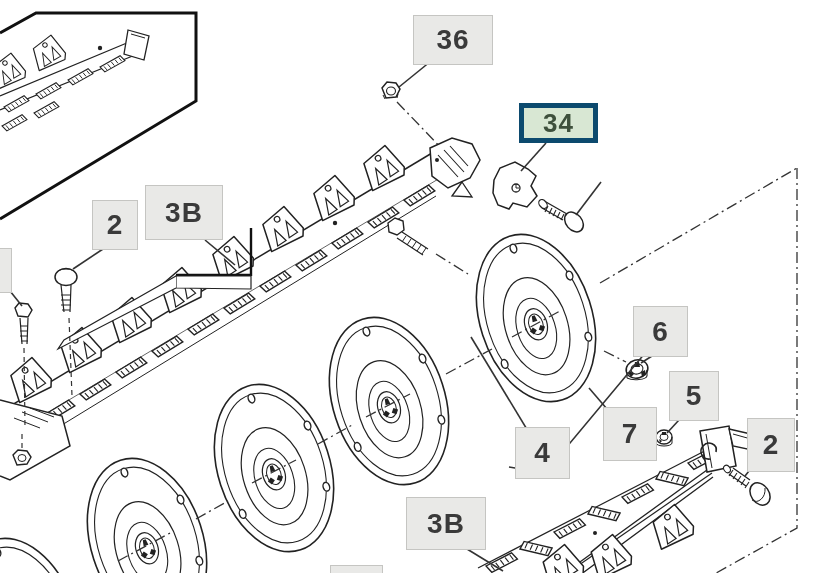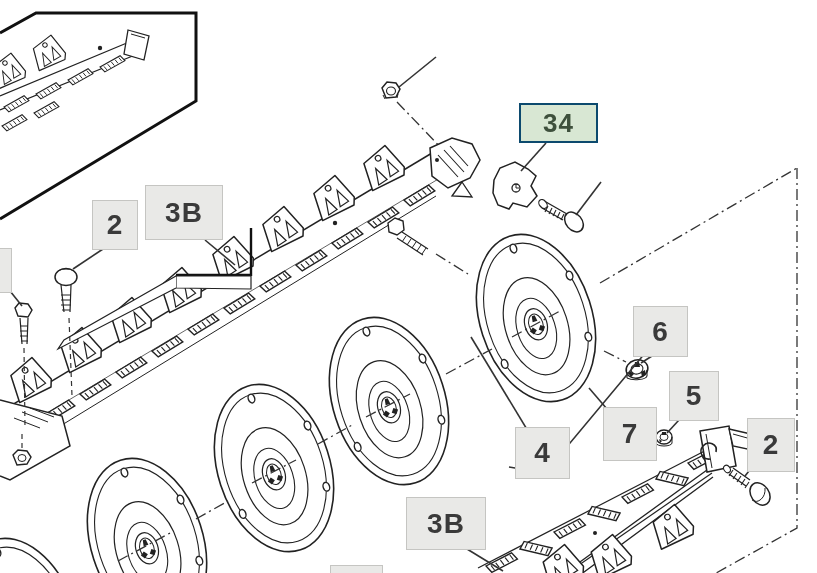--- a/index.html
+++ b/index.html
@@ -3,21 +3,21 @@
 <meta charset="utf-8">
 <style>
   html,body{margin:0;padding:0;background:#fff;}
   #stage{position:relative;width:817px;height:573px;background:#ffffff;overflow:hidden;
          font-family:"Liberation Sans",sans-serif;}
   #art{position:absolute;left:0;top:0;}
   .plabel{position:absolute;display:flex;align-items:center;justify-content:center;
           box-sizing:border-box;background:#e9e9e7;border:1.6px solid #c5c5c2;
           color:#3a3a3a;font-weight:bold;font-size:28px;line-height:1;
           font-family:"Liberation Sans",sans-serif;letter-spacing:1px;}
-  .plabel.green{background:#d8e7d3;border:2px solid #0c4a6e;color:#3e503c;}
+  .plabel.green{background:#d8e7d3;border:5px solid #0c4a6e;color:#3e503c;}
   .plabel.sm{font-size:26px;}
 </style>
 </head>
 <body>
 
 <div id="stage">
 
 <svg id="art" width="817" height="573" viewBox="0 0 817 573">
   <defs>
 
@@ -238,20 +238,21 @@
     <path d="M652,356 L641,363"></path>
     <path d="M679,420 L667,433"></path>
     <path d="M607,409 L589,388"></path>
     <path d="M676,316 L545,473 L509,467"></path>
     <path d="M534,441 L471,337"></path>
     <path d="M764,452 L745,476"></path>
     <path d="M467,549 L503,571"></path>
   </g>
 </svg>
 
+<div class="plabel" style="left:413px;top:15px;width:80px;height:50px;">36</div>
 <div class="plabel green sm" style="left:519px;top:103px;width:79px;height:40px;">34</div>
 <div class="plabel" style="left:92px;top:200px;width:46px;height:50px;">2</div>
 <div class="plabel" style="left:145px;top:185px;width:78px;height:55px;">3B</div>
 <div class="plabel" style="left:633px;top:306px;width:55px;height:51px;">6</div>
 <div class="plabel" style="left:669px;top:371px;width:50px;height:50px;">5</div>
 <div class="plabel" style="left:603px;top:407px;width:54px;height:54px;">7</div>
 <div class="plabel" style="left:515px;top:427px;width:55px;height:52px;">4</div>
 <div class="plabel" style="left:747px;top:418px;width:48px;height:54px;">2</div>
 <div class="plabel" style="left:406px;top:497px;width:80px;height:53px;">3B</div>
 <div class="plabel" style="left:-36px;top:248px;width:48px;height:45px;"></div>

